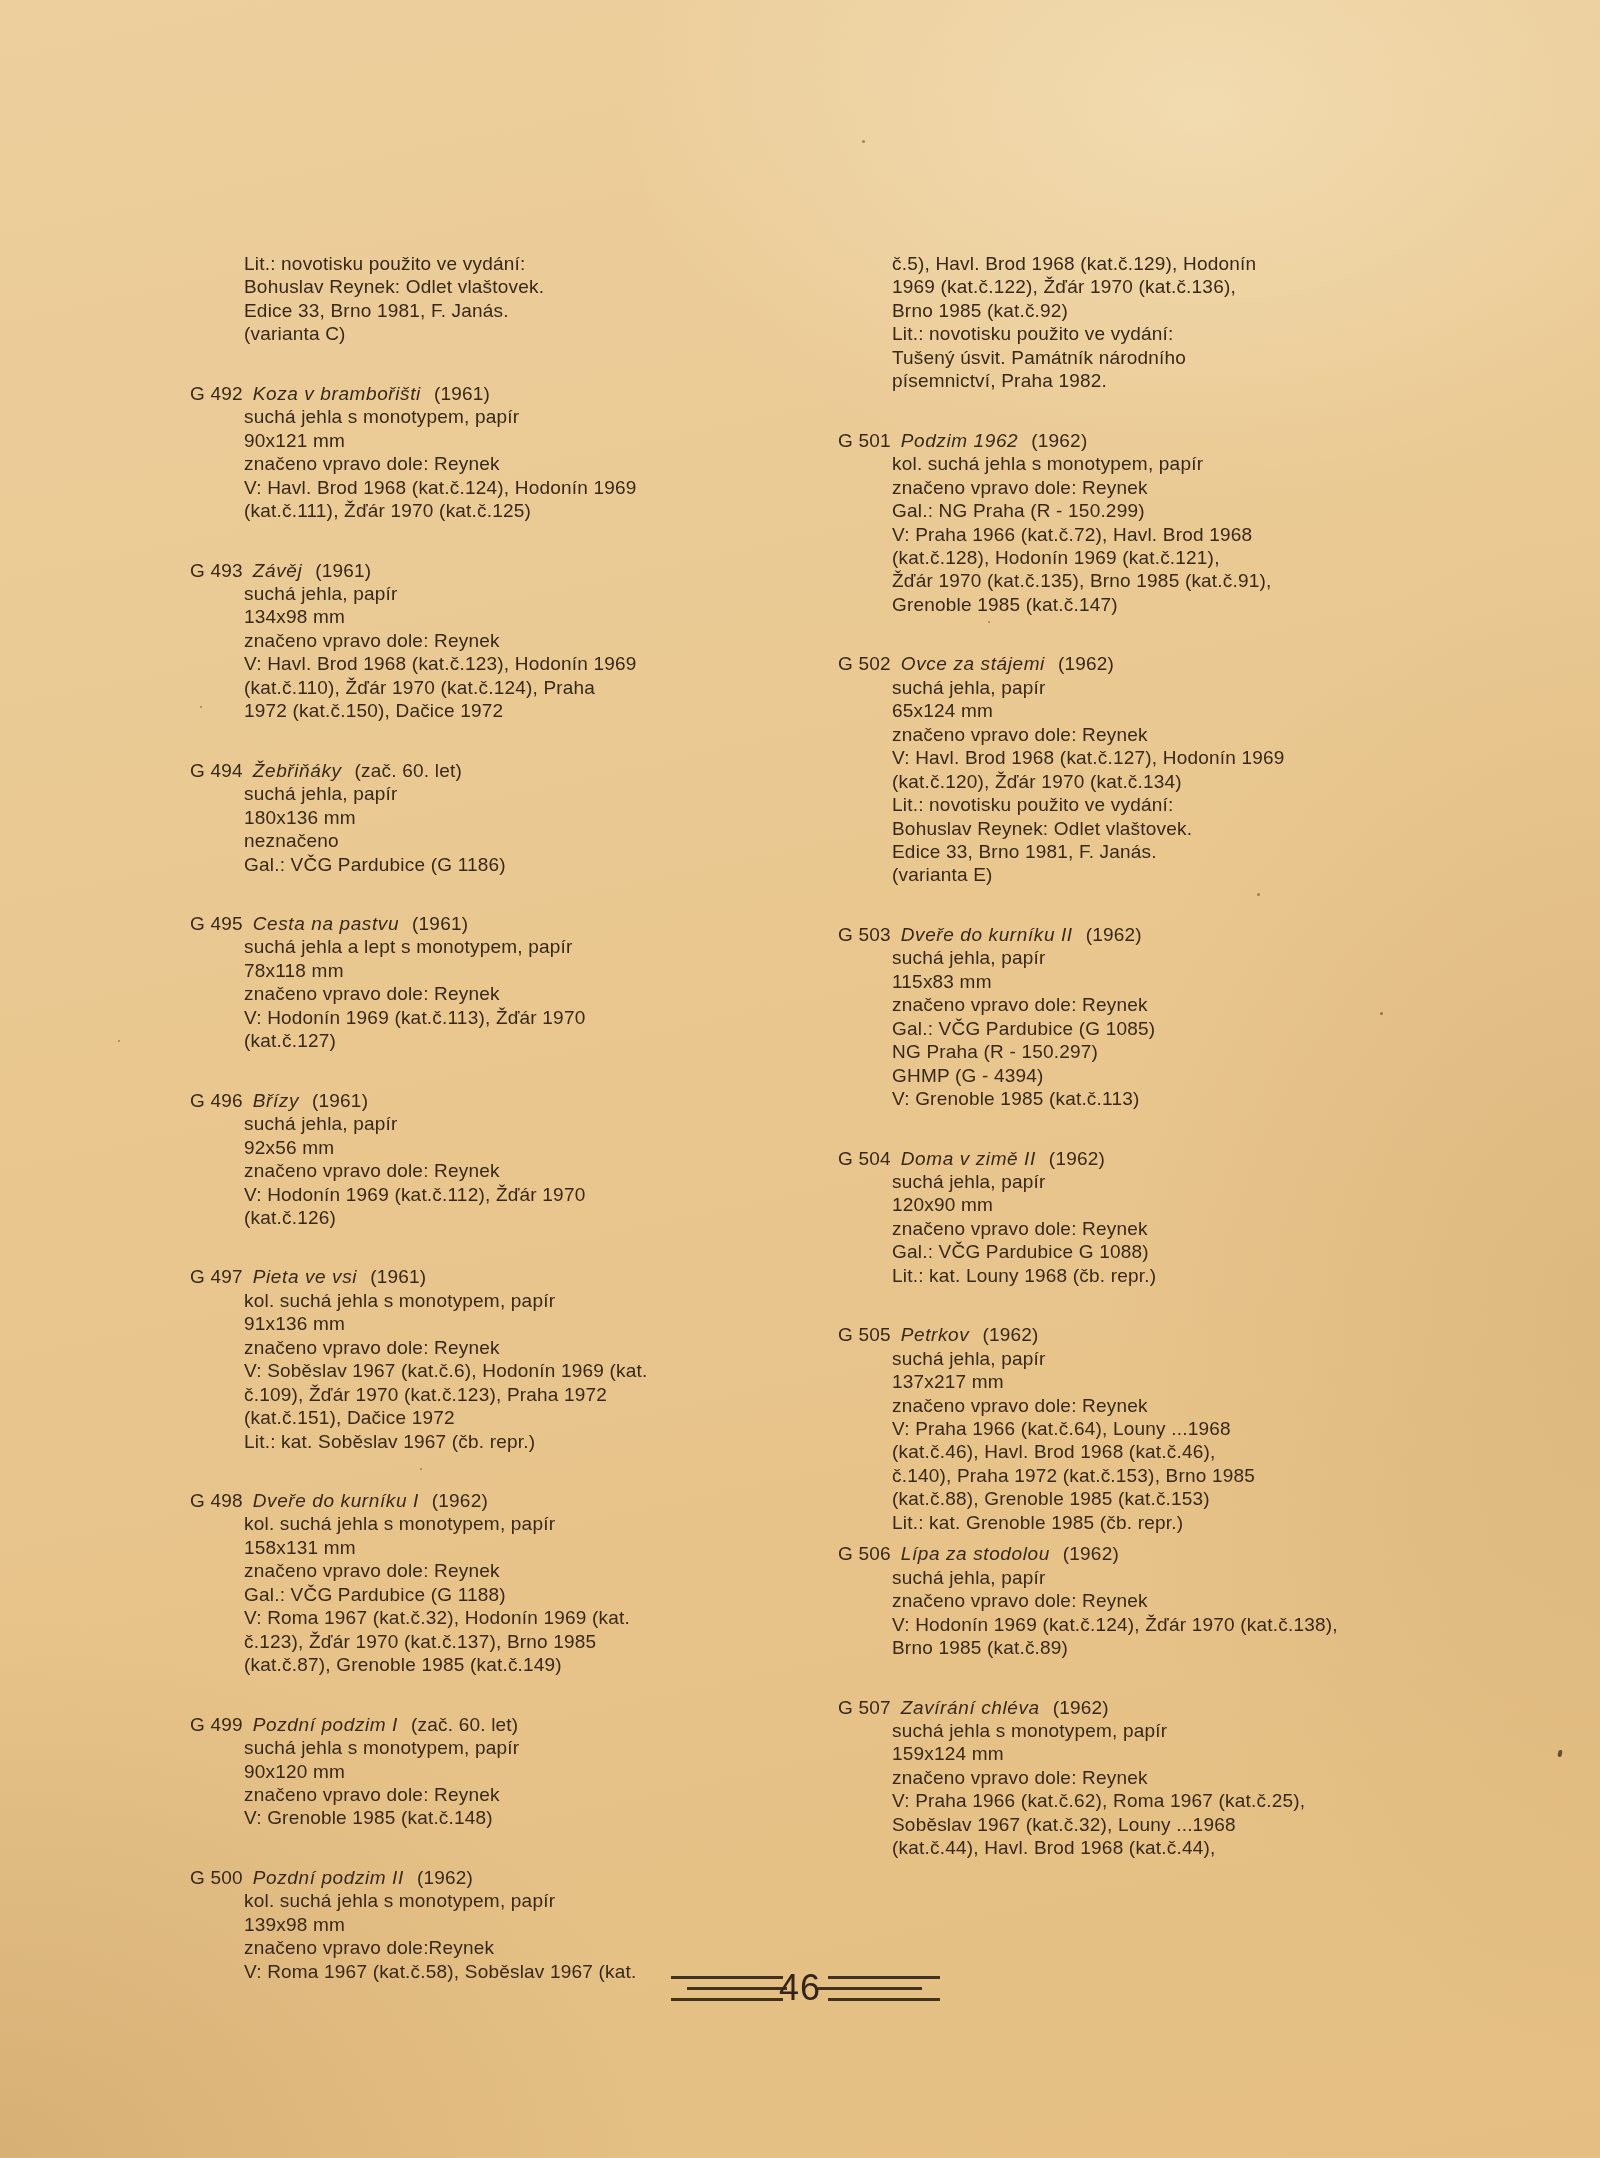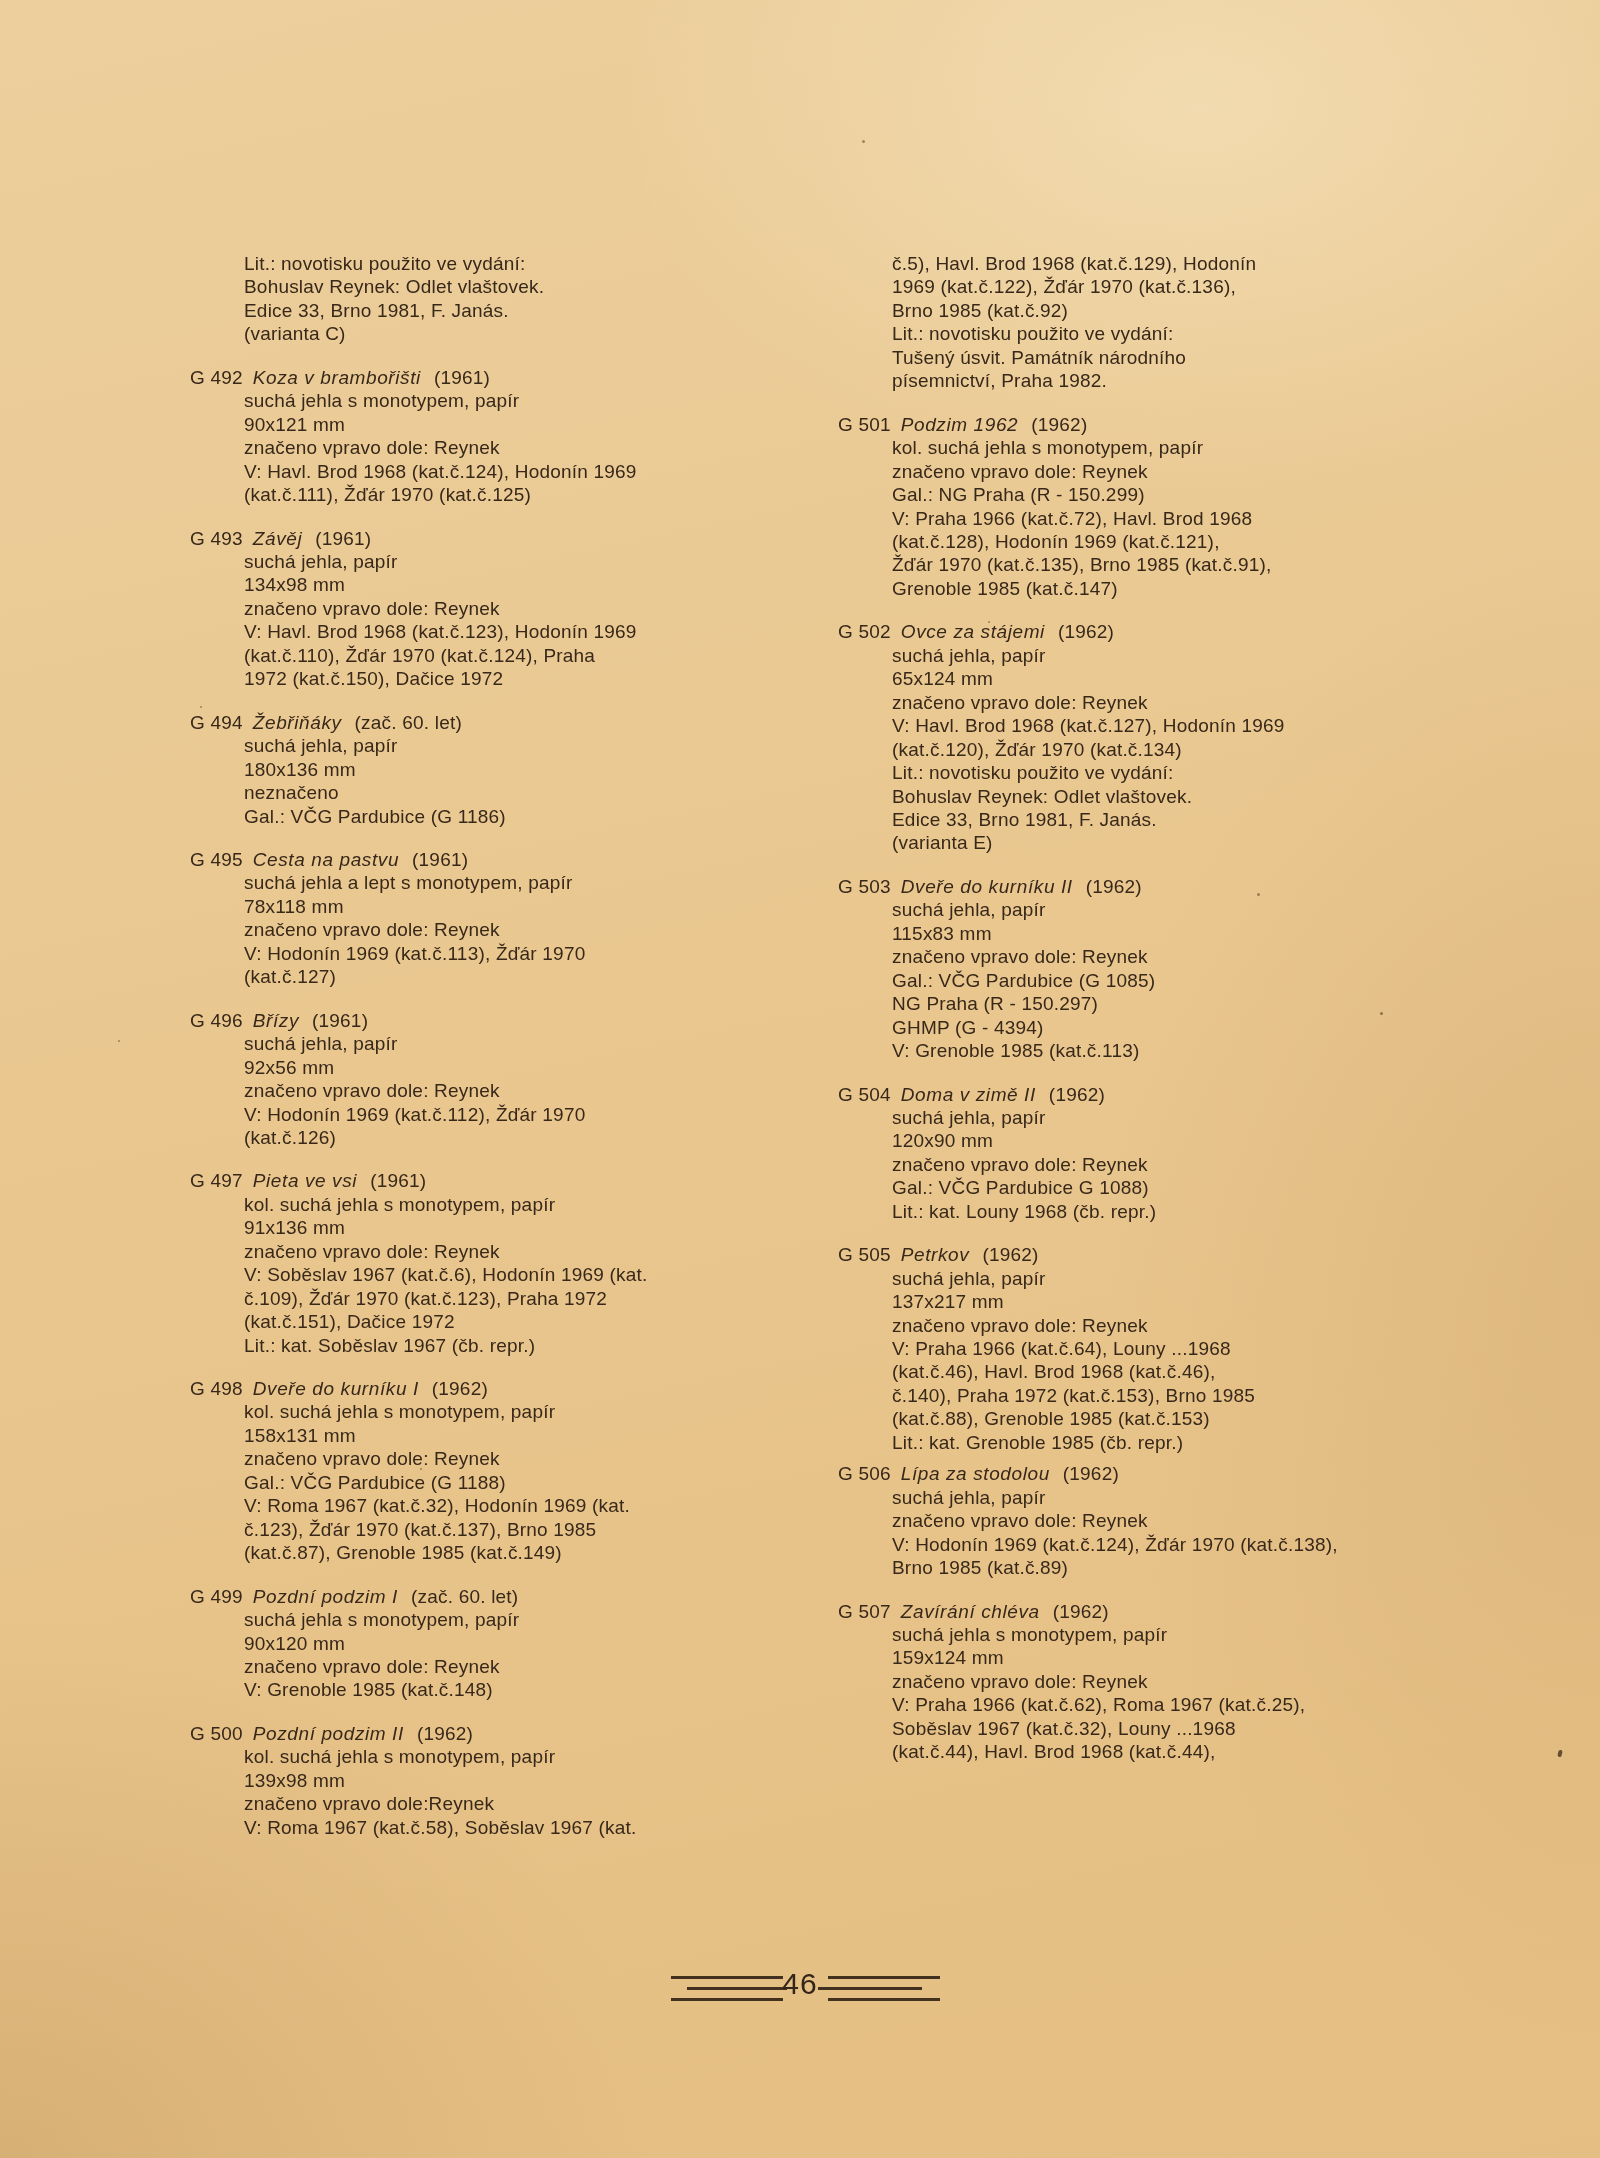--- a/index.html
+++ b/index.html
@@ -12,30 +12,30 @@
       radial-gradient(1100px 900px at 0% 100%, rgba(140,90,35,0.16), rgba(140,90,35,0) 60%),
       radial-gradient(900px 1400px at 100% 60%, rgba(150,100,45,0.12), rgba(150,100,45,0) 55%),
       linear-gradient(168deg,#eccf9d 0%, #e9c78f 45%, #e4be82 100%);
   }
   .col{position:absolute;top:252px;}
   .col-left{left:190px;width:560px;}
   .col-right{left:838px;width:600px;}
   .line{font-size:19px;line-height:23.45px;letter-spacing:0.2px;white-space:nowrap;}
   .entry .line{padding-left:54px;}
   .entry .line.head{padding-left:0;}
-  .entry{margin-top:20px;}
+  .entry{margin-top:36px;}
   .entry.first{margin-top:0;}
   .entry.flush{margin-top:8px;}
   .gid{margin-right:10px;}
   .title{font-style:italic;letter-spacing:0.6px;}
   .date{margin-left:13px;}
   
   .footer{position:absolute;left:0;top:1962px;width:1600px;height:46px;}
   .page-num{position:absolute;left:772px;top:5px;width:56px;text-align:center;
-            font-size:30px;letter-spacing:1px;color:#33251a;}
+            font-size:36px;letter-spacing:1px;color:#33251a;}
   .rules{position:absolute;top:14px;width:112px;}
   .rules i{display:block;height:3px;background:#42311e;margin-bottom:8px;}
   .rules-left{left:671px;}
   .rules-left .r2{transform:translateX(16px);width:100px;}
   .rules-right{left:828px;}
   .rules-right .r2{transform:translateX(-10px);width:104px;}
   
   .speck{position:absolute;border-radius:50%;background:rgba(80,55,30,0.5);}
   .s1{left:862px;top:140px;width:3px;height:3px;}
   .s2{left:1257px;top:893px;width:3px;height:3px;}

